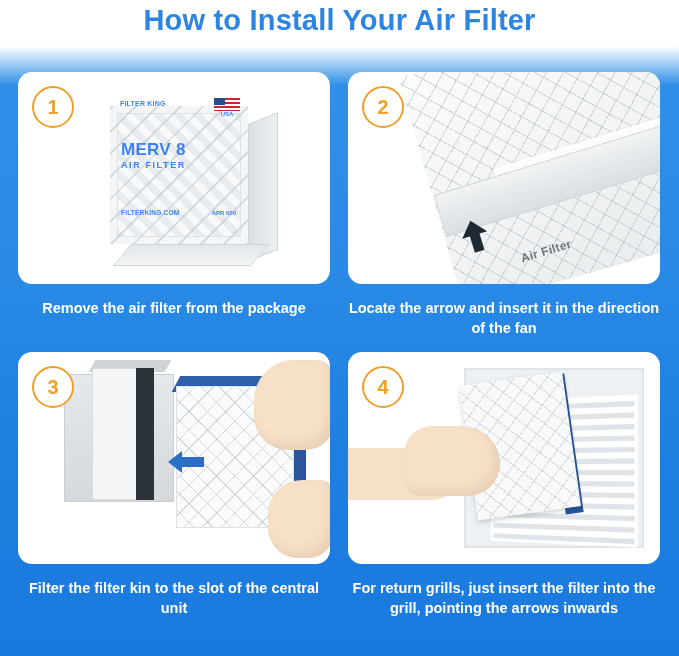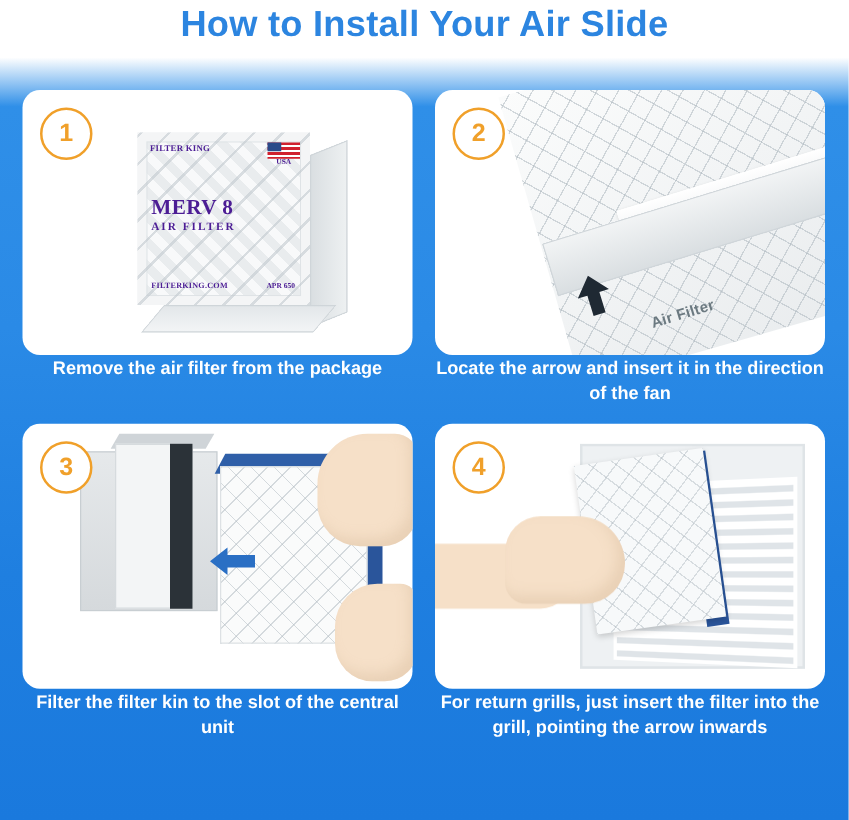--- a/index.html
+++ b/index.html
@@ -68,21 +68,21 @@
     background: #ffffff;
     z-index: 6;
   }
   .caption {
     width: 312px;
     text-align: center;
     color: #ffffff;
     font-size: 14.5px;
     font-weight: bold;
     line-height: 1.35;
-    padding-top: 2px;
+    padding-top: 15px;
     box-sizing: border-box;
   }
   
   .art1 {
     position: absolute;
     left: 78px;
     top: 22px;
     width: 190px;
     height: 170px;
   }
@@ -123,26 +123,25 @@
     top: 150px;
     width: 138px;
     height: 22px;
     background: linear-gradient(180deg, #e2e6e9, #f3f5f6);
     transform: skewX(-40deg);
     box-shadow: inset 0 0 0 1px #cfd5d9;
   }
   .f1-label {
     position: absolute;
     left: 22px;
-    top: 20px;
+    top: 4px;
     width: 122px;
     height: 120px;
-    color: #4c1d95;
+    color: #3b82f6;
     z-index: 3;
-    font-family: Liberation Serif, serif;
   }
   .f1-brand {
     position: absolute;
     left: 2px;
     top: 2px;
     font-size: 7px;
     font-weight: bold;
     letter-spacing: .2px;
     line-height: 1.1;
   }
@@ -433,21 +432,21 @@
     background: #f6e0c8;
     border-radius: 0 26px 26px 0;
     z-index: 6;
   }
 </style>
 </head>
 <body>
 
 <div class="infographic">
 
-  <div class="title">How to Install Your Air Slide</div>
+  <div class="title">How to Install Your Air Filter</div>
 
   <div class="grid">
 
     <div class="step">
       <div class="card">
         <div class="badge">1</div>
         <div class="art1">
           <div class="f1-side"></div>
           <div class="f1-bottom"></div>
           <div class="f1-body"></div>
@@ -513,17 +512,17 @@
         <div class="badge">4</div>
         <div class="art4">
           <div class="g4-wall"></div>
           <div class="g4-grill"></div>
           <div class="f4-edge"></div>
           <div class="f4-panel"></div>
           <div class="hand4arm"></div>
           <div class="hand4"></div>
         </div>
       </div>
-      <div class="caption">For return grills, just insert the filter into the grill, pointing the arrow inwards</div>
+      <div class="caption">For return grills, just insert the filter into the grill, pointing the arrows inwards</div>
     </div>
 
   </div>
 </div>
 
 </body></html>

